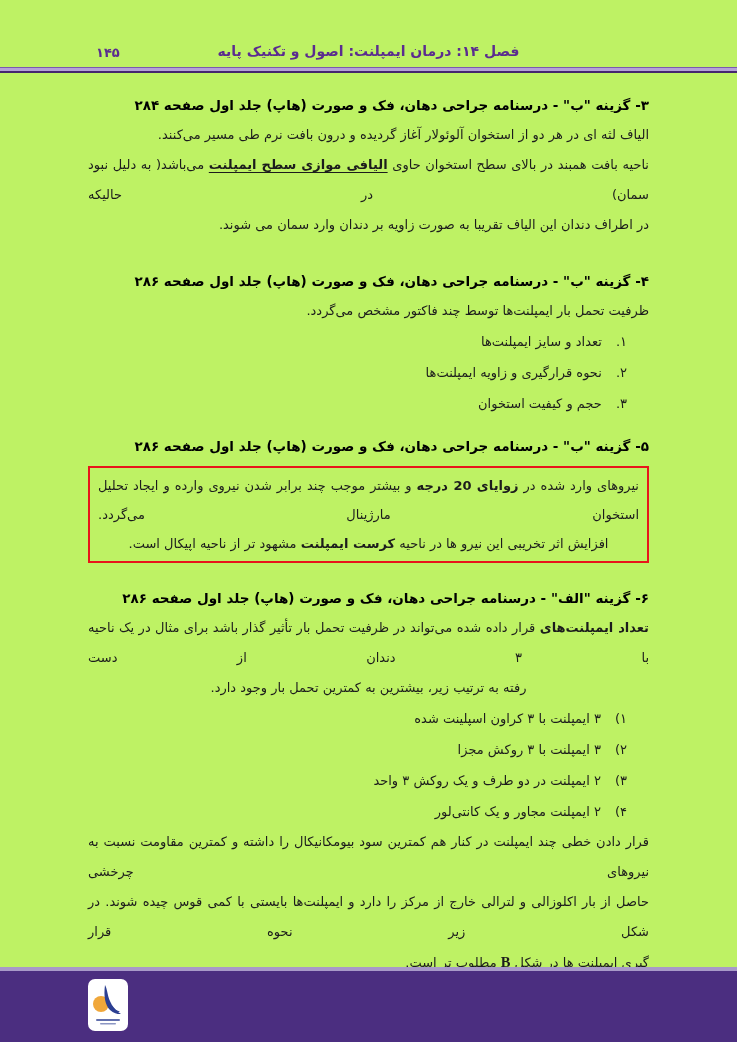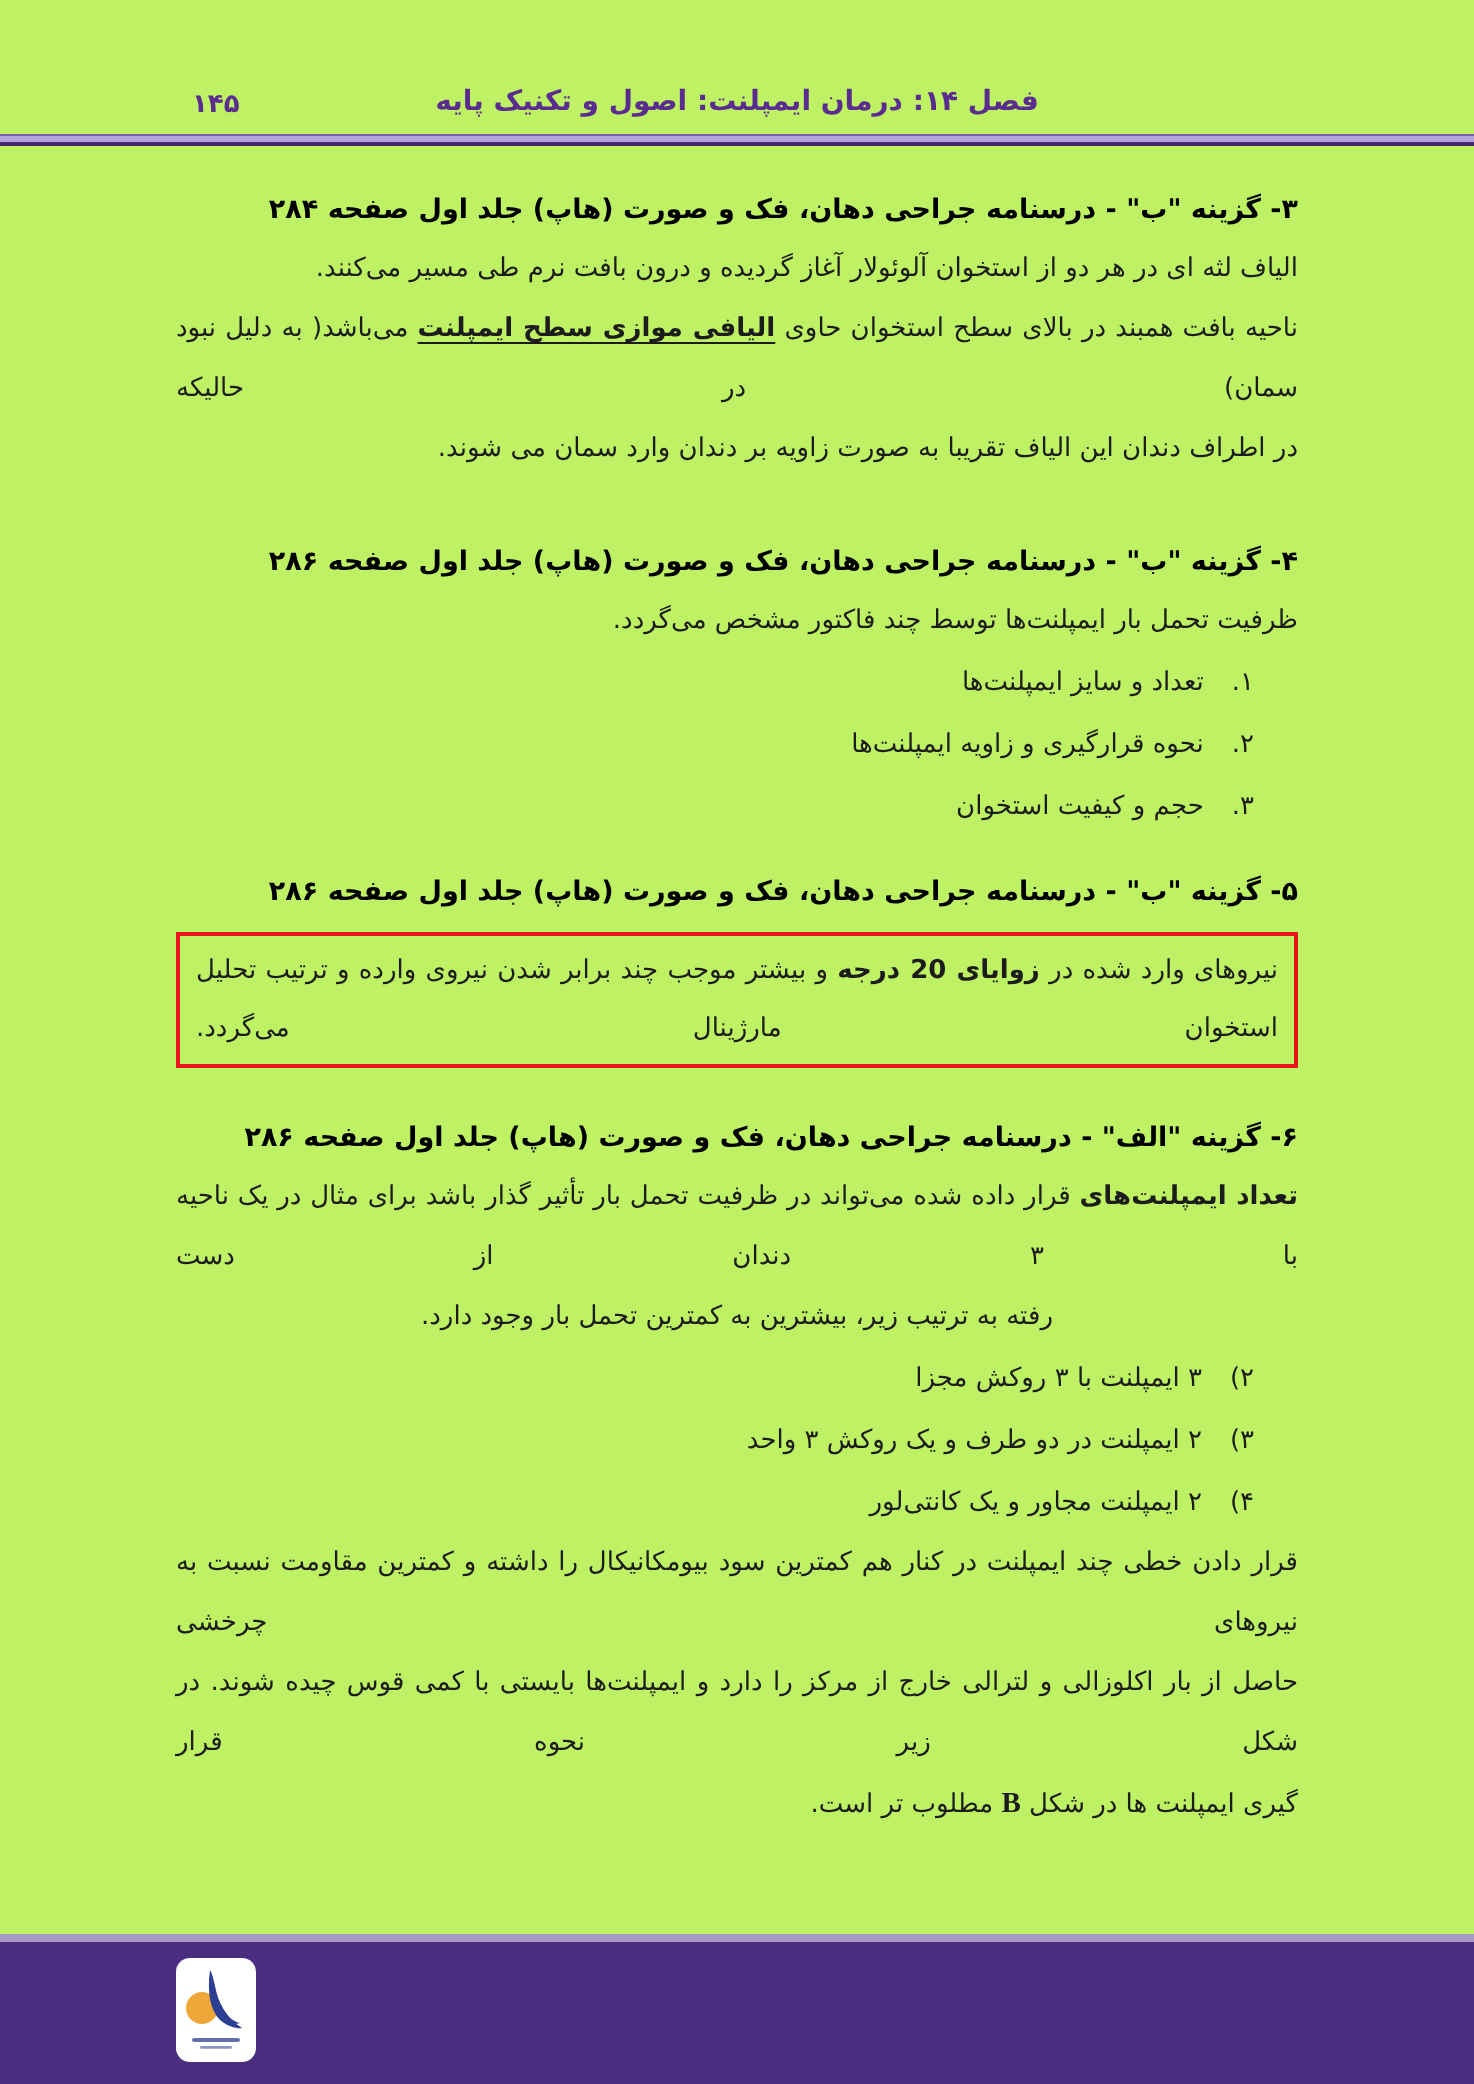--- a/index.html
+++ b/index.html
@@ -99,27 +99,29 @@
       <section class="section sec1">
         <h3 class="heading">۴- گزینه "ب" - درسنامه جراحی دهان، فک و صورت (هاپ) جلد اول صفحه ۲۸۶</h3>
         <div class="line align-right"><span>ظرفیت تحمل بار ایمپلنت‌ها توسط چند فاکتور مشخص می‌گردد.</span></div>
         <div class="line align-right list-row"><span class="marker">۱.</span><span>تعداد و سایز ایمپلنت‌ها</span></div>
         <div class="line align-right list-row"><span class="marker">۲.</span><span>نحوه قرارگیری و زاویه ایمپلنت‌ها</span></div>
         <div class="line align-right list-row"><span class="marker">۳.</span><span>حجم و کیفیت استخوان</span></div>
       </section>
       <section class="section sec2">
         <h3 class="heading">۵- گزینه "ب" - درسنامه جراحی دهان، فک و صورت (هاپ) جلد اول صفحه ۲۸۶</h3>
         <div class="red-box">
-          <div class="line align-justify"><span>نیروهای وارد شده در </span><span class="b">زوایای 20 درجه</span><span> و بیشتر موجب چند برابر شدن نیروی وارده و ترتیب تحلیل استخوان مارژینال می‌گردد.</span></div>
+          <div class="line align-justify"><span>نیروهای وارد شده در </span><span class="b">زوایای 20 درجه</span><span> و بیشتر موجب چند برابر شدن نیروی وارده و ایجاد تحلیل استخوان مارژینال می‌گردد.</span></div>
+          <div class="line align-center"><span>افزایش اثر تخریبی این نیرو ها در ناحیه </span><span class="b">کرست ایمپلنت</span><span> مشهود تر از ناحیه اپیکال است.</span></div>
         </div>
       </section>
       <section class="section sec3">
         <h3 class="heading">۶- گزینه "الف" - درسنامه جراحی دهان، فک و صورت (هاپ) جلد اول صفحه ۲۸۶</h3>
         <div class="line align-justify"><span class="b">تعداد ایمپلنت‌های</span><span> قرار داده شده می‌تواند در ظرفیت تحمل بار تأثیر گذار باشد برای مثال در یک ناحیه با ۳ دندان از دست</span></div>
         <div class="line align-center"><span>رفته به ترتیب زیر، بیشترین به کمترین تحمل بار وجود دارد.</span></div>
+        <div class="line align-right list-row"><span class="marker">۱)</span><span>۳ ایمپلنت با ۳ کراون اسپلینت شده</span></div>
         <div class="line align-right list-row"><span class="marker">۲)</span><span>۳ ایمپلنت با ۳ روکش مجزا</span></div>
         <div class="line align-right list-row"><span class="marker">۳)</span><span>۲ ایمپلنت در دو طرف و یک روکش ۳ واحد</span></div>
         <div class="line align-right list-row"><span class="marker">۴)</span><span>۲ ایمپلنت مجاور و یک کانتی‌لور</span></div>
         <div class="line align-justify"><span>قرار دادن خطی چند ایمپلنت در کنار هم کمترین سود بیومکانیکال را داشته و کمترین مقاومت نسبت به نیروهای چرخشی</span></div>
         <div class="line align-justify"><span>حاصل از بار اکلوزالی و لترالی خارج از مرکز را دارد و ایمپلنت‌ها بایستی با کمی قوس چیده شوند. در شکل زیر نحوه قرار</span></div>
         <div class="line align-right"><span>گیری ایمپلنت ها در شکل </span><span class="b latin">B</span><span> مطلوب تر است.</span></div>
       </section>
     </main>
 
   <footer class="footer">

